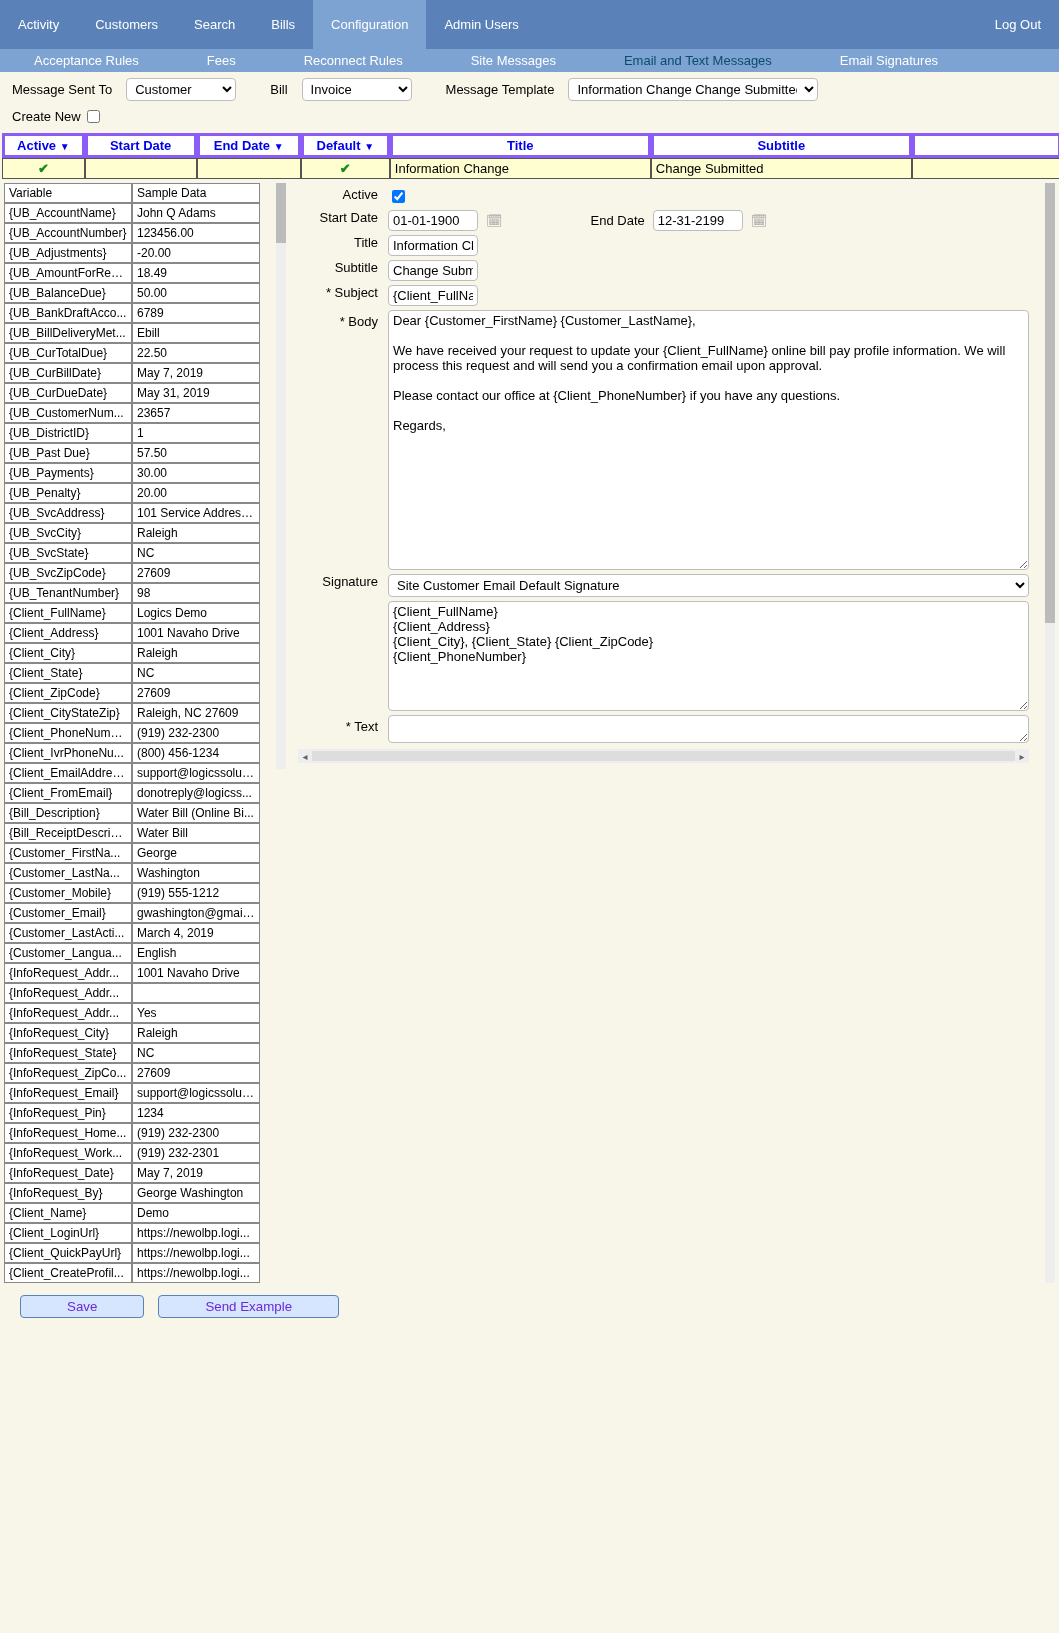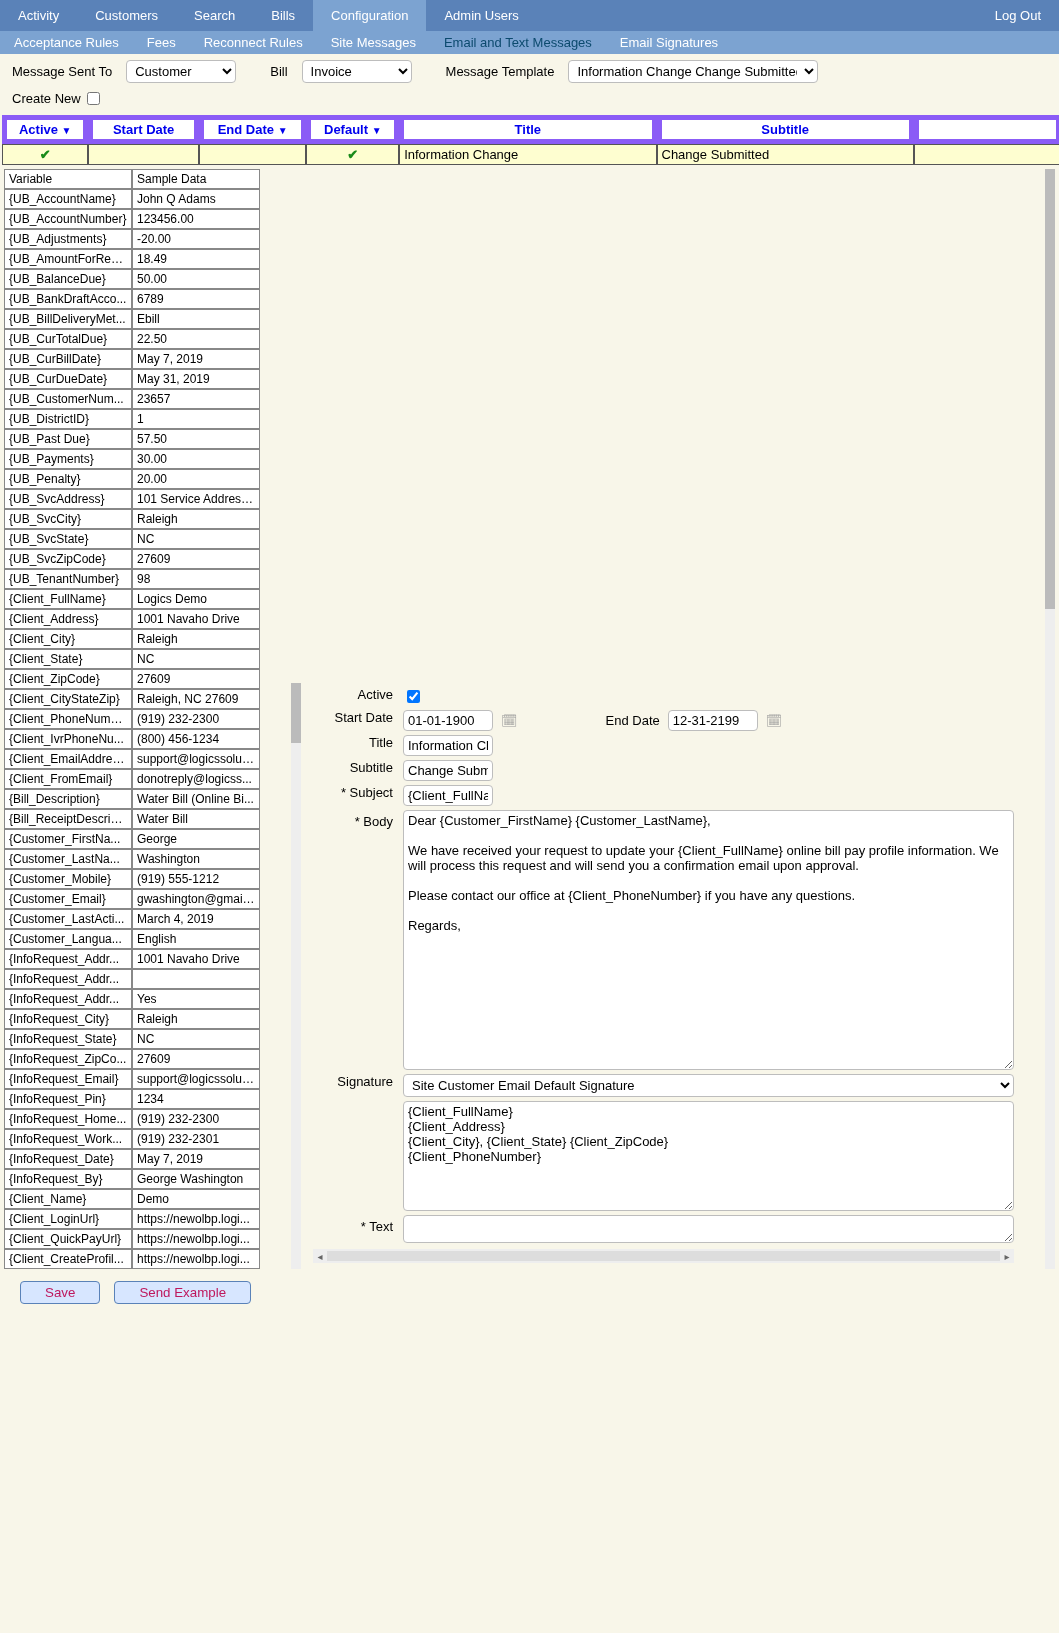--- a/index.html
+++ b/index.html
@@ -1,49 +1,49 @@
 <!DOCTYPE html>
 <html><head>
 <meta charset="utf-8">
 <style>
 html,body{margin:0;padding:0;font-family:Arial,Helvetica,sans-serif;font-size:13px;background:#f8f6e9;color:#000}
 *{box-sizing:border-box}
 .nav{display:flex;background:#5a82b8;color:#fff;align-items:center}
-.nav .item{padding:8px 18px;cursor:pointer;white-space:nowrap}
+.nav .item{padding:17px 18px;cursor:pointer;white-space:nowrap}
 .nav .item.active{background:#7ca3d1}
 .nav .spacer{flex:1}
 .subnav{display:flex;background:#7ca3d1;color:#fff;align-items:center}
-.subnav .item{padding:4px 14px;cursor:pointer;white-space:nowrap}
+.subnav .item{padding:4px 34px;cursor:pointer;white-space:nowrap}
 .subnav .item.active{color:#0c4a6e}
 .filterbar{display:flex;align-items:center;gap:14px;padding:6px 12px}
 .filterbar label{color:#000}
 select,input[type=text],textarea{font-family:inherit;font-size:13px;border:1px solid #bdbdbd;border-radius:4px;padding:2px 4px;background:#fff}
 .createnew{padding:0 12px 7px;display:flex;align-items:center;gap:2px}
 .grid{width:100%;border-collapse:separate;border-spacing:0;margin:0 2px}
-.grid th{border:5px solid #8b5cf6;background:#fff;color:#0000ee;font-weight:bold;padding:2px 4px;font-size:13px;white-space:nowrap}
+.grid th{border:3px solid #8b5cf6;background:#fff;color:#0000ee;font-weight:bold;padding:2px 4px;font-size:13px;white-space:nowrap}
 .grid th .arrow{font-size:10px}
 .grid td{border:1px solid #555;padding:2px 4px;background:#fefed0}
 .check{color:#1a8b1a;font-weight:bold}
-.content{display:flex;gap:23px;padding:4px 4px 4px 4px;align-items:flex-end}
+.content{display:flex;gap:8px;padding:4px 4px 4px 4px;align-items:flex-start}
 .vars{border-collapse:separate;border-spacing:0;width:256px}
 .vars td{border:1px solid #888;padding:2px 4px;font-size:12px;white-space:nowrap;overflow:hidden;text-overflow:ellipsis;max-width:128px;background:#fff}
 .vars tr:first-child td{background:#fff}
 .editor{flex:1;min-width:0;padding:0 8px 0 30px;position:relative}
 .editor .row{display:flex;align-items:flex-start;gap:10px;margin:4px 0}
 .editor .row.label-top .lab{padding-top:4px}
 .editor .lab{width:80px;text-align:right;flex-shrink:0}
 .editor .val{flex:1;display:flex;align-items:center;gap:8px}
 .editor input[type=text]{width:90px}
 .editor .wide{width:100%}
 .editor textarea.body{width:100%;height:260px;resize:both}
 .editor textarea.sig{width:100%;height:110px;resize:both}
 .editor textarea.text{width:100%;height:28px;resize:both}
 .cal{color:#999}
 .btnbar{display:flex;gap:14px;padding:8px 20px}
-.btn{background:#d7e6ff;border:1px solid #5a82b8;border-radius:4px;padding:3px 24px;cursor:pointer;color:#be185d}
+.btn{background:#d7e6ff;border:1px solid #5a82b8;border-radius:4px;padding:3px 46px;cursor:pointer;color:#6d28d9}
 .editor-scroll{position:absolute;left:8px;top:0;bottom:0;width:10px;background:#eee}
 .editor-scroll .thumb{position:absolute;left:0;right:0;top:0;height:60px;background:#bbb}
 .right-scroll{width:10px;background:#eee;align-self:stretch;position:relative}
 .right-scroll .thumb{position:absolute;left:0;right:0;top:0;height:440px;background:#bbb}
 .hscroll{display:flex;align-items:center;height:14px;background:#eee;margin:6px 0}
 .hscroll .arrow{width:14px;text-align:center;color:#666;font-size:10px}
 .hscroll .track{flex:1;height:10px;background:#ddd}
 </style>
 </head>
 <body>

